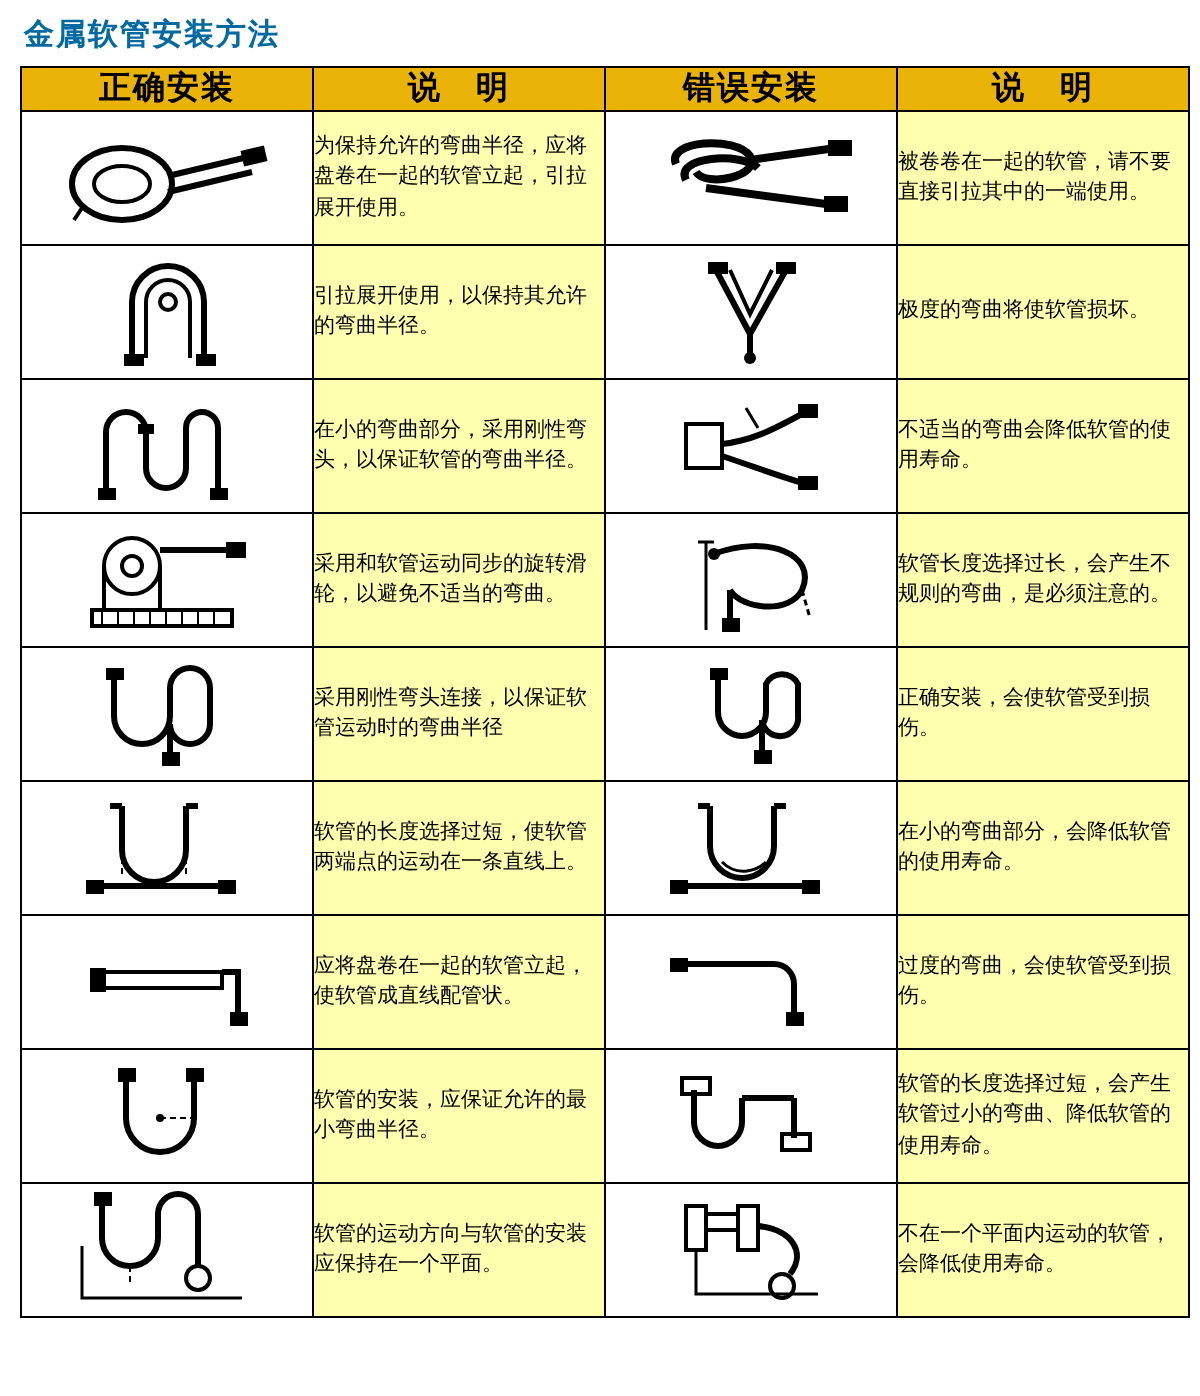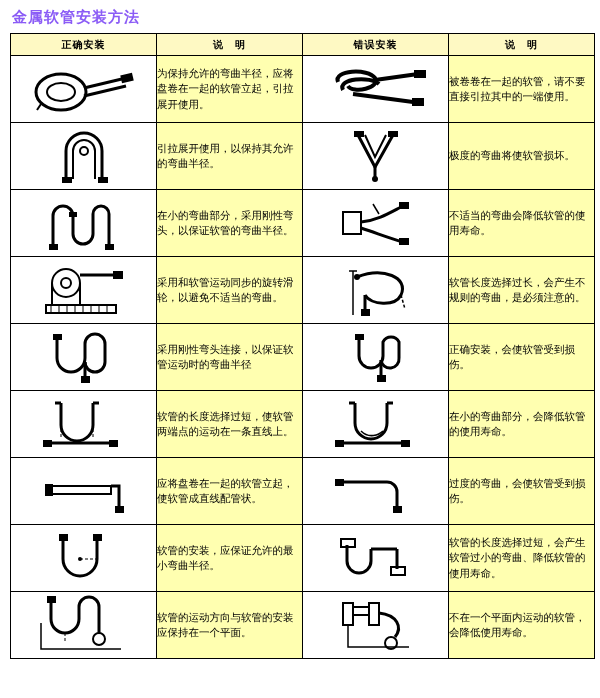--- a/index.html
+++ b/index.html
@@ -19,36 +19,36 @@
     width: 600px;
     height: 698px;
     box-sizing: border-box;
     padding: 6px 10px 0 10px;
   }
   .page-title {
     font-size: 15px;
     font-weight: bold;
     letter-spacing: 1px;
     margin: 2px 0 6px 2px;
-    color: #8b5cf6;
+    color: #0369a1;
   }
   table.hose-table {
     border-collapse: collapse;
     width: 580px;
     table-layout: fixed;
     border: 1px solid #000;
   }
   table.hose-table td, table.hose-table th {
     border: 1px solid #000;
     padding: 0;
     vertical-align: middle;
   }
   thead th {
-    background: #fef9c3;
-    font-size: 10px;
+    background: #eab308;
+    font-size: 16px;
     font-weight: bold;
     height: 21px;
     letter-spacing: 1px;
   }
   .col-img { width: 145px; }
   .col-txt { width: 145px; }
   td.img-cell {
     background: #ffffff;
     text-align: center;
     height: 66px;

